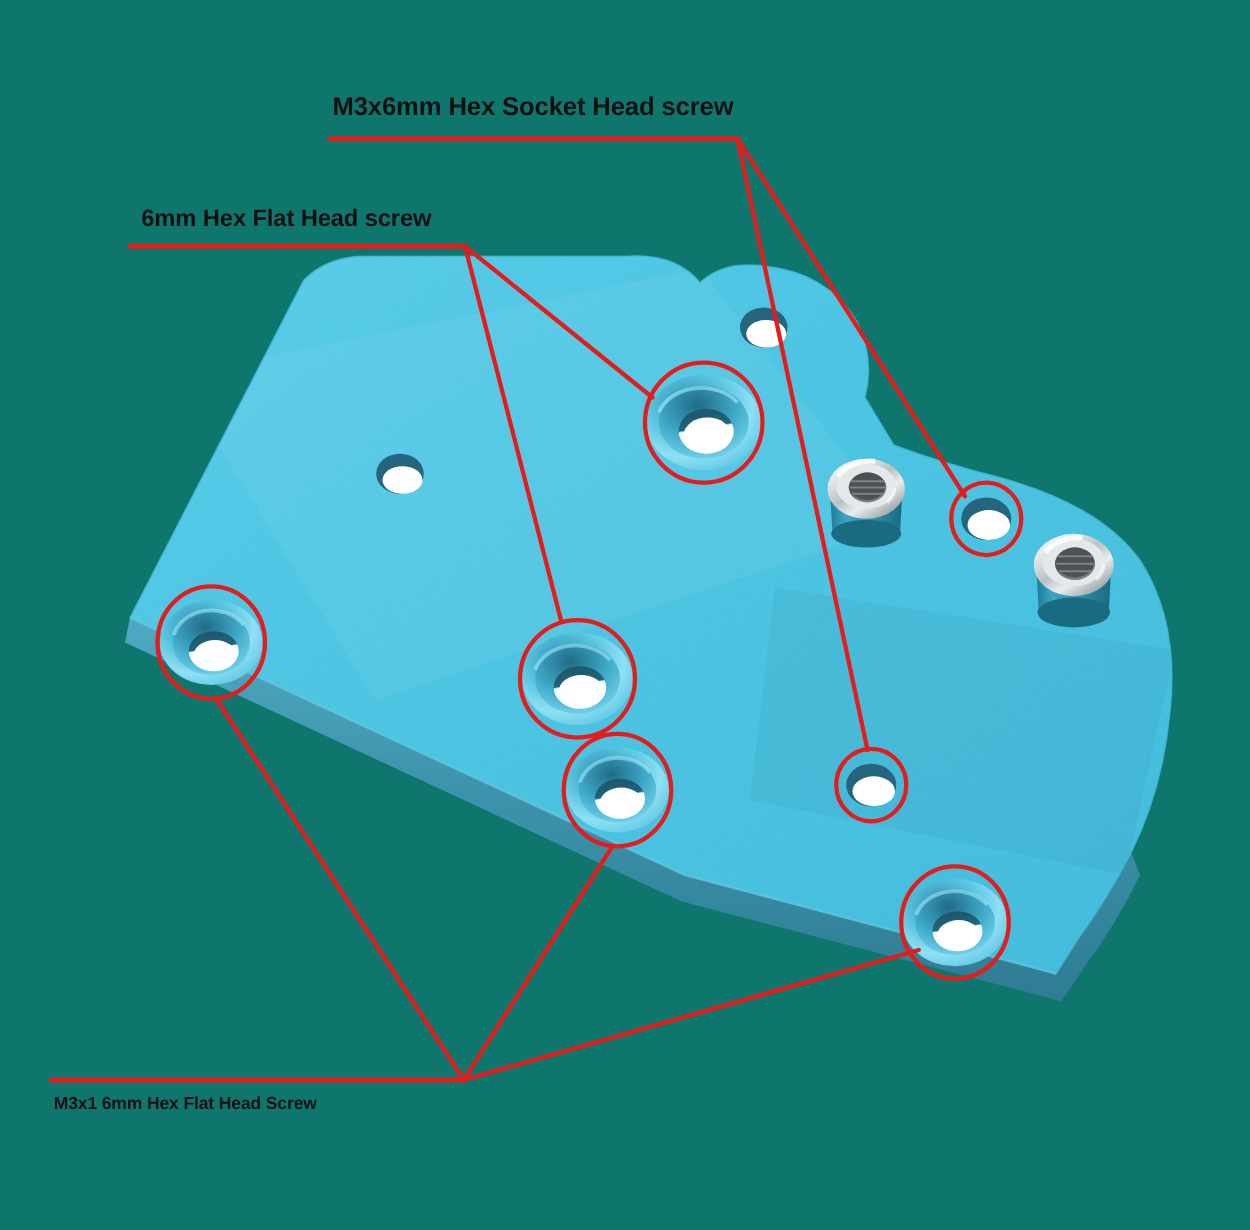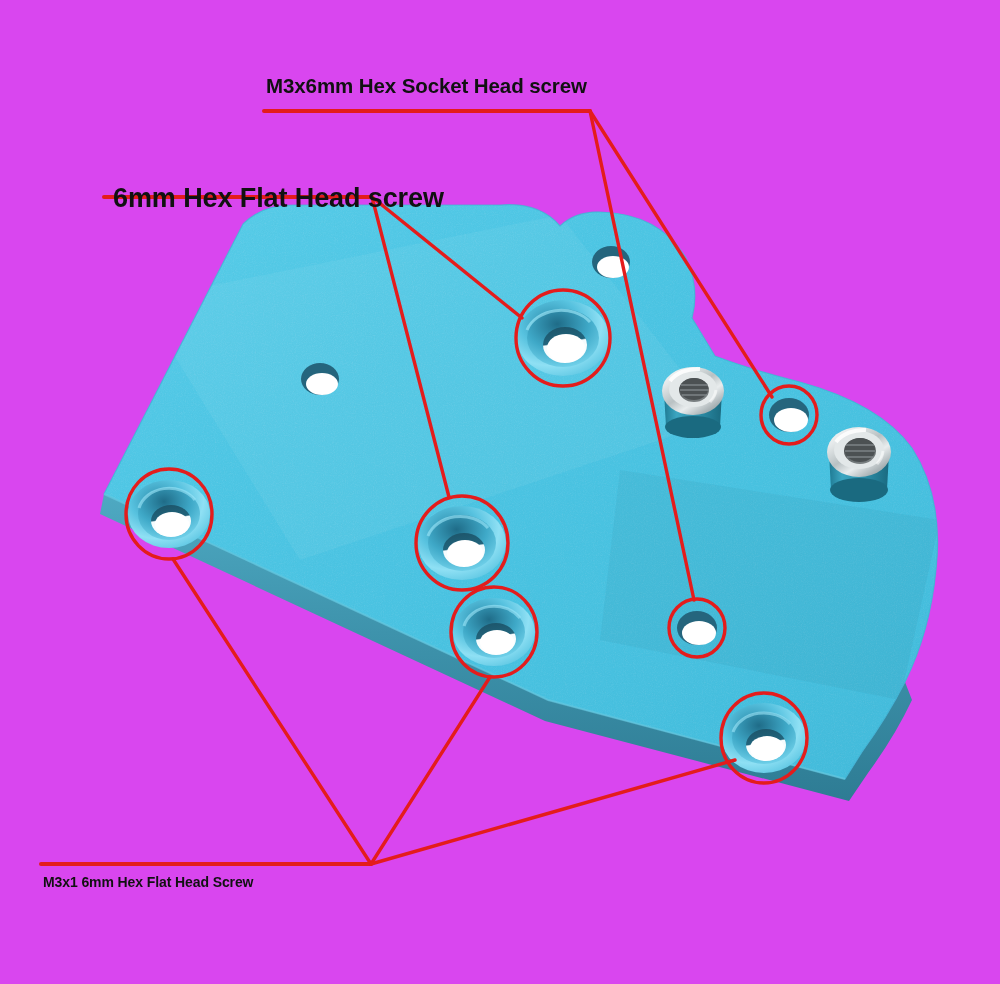--- a/index.html
+++ b/index.html
@@ -1,32 +1,32 @@
 <!DOCTYPE html>
 <html><head>
 <meta charset="utf-8">
 <style>
   html,body{margin:0;padding:0;background:#ffffff;}
   body{
     width:1000px;height:984px;
     font-family:"Liberation Sans","DejaVu Sans",sans-serif;
     overflow:hidden;position:relative;
   }
-  #stage{position:relative;width:1000px;height:984px;background:#d946ef;}
+  #stage{position:relative;width:1000px;height:984px;background:#0f766e;}
   #art{position:absolute;left:0;top:0;width:1000px;height:984px;}
   .label{
     position:absolute;
     font-family:"Liberation Sans","DejaVu Sans",sans-serif;
     font-weight:700;
     color:#111111;
     white-space:nowrap;
     letter-spacing:-0.1px;
   }
   #lbl-socket{left:266px;top:74px;font-size:20.5px;}
-  #lbl-flat6{left:113px;top:183px;font-size:27px;}
+  #lbl-flat6{left:113px;top:165px;font-size:19px;}
   #lbl-m3x16{left:43px;top:874px;font-size:14px;}
 </style>
 </head>
 <body>
 
 <div id="stage">
 
   <svg id="art" viewBox="0 0 1000 984" xmlns="http://www.w3.org/2000/svg">
     <defs>
 

